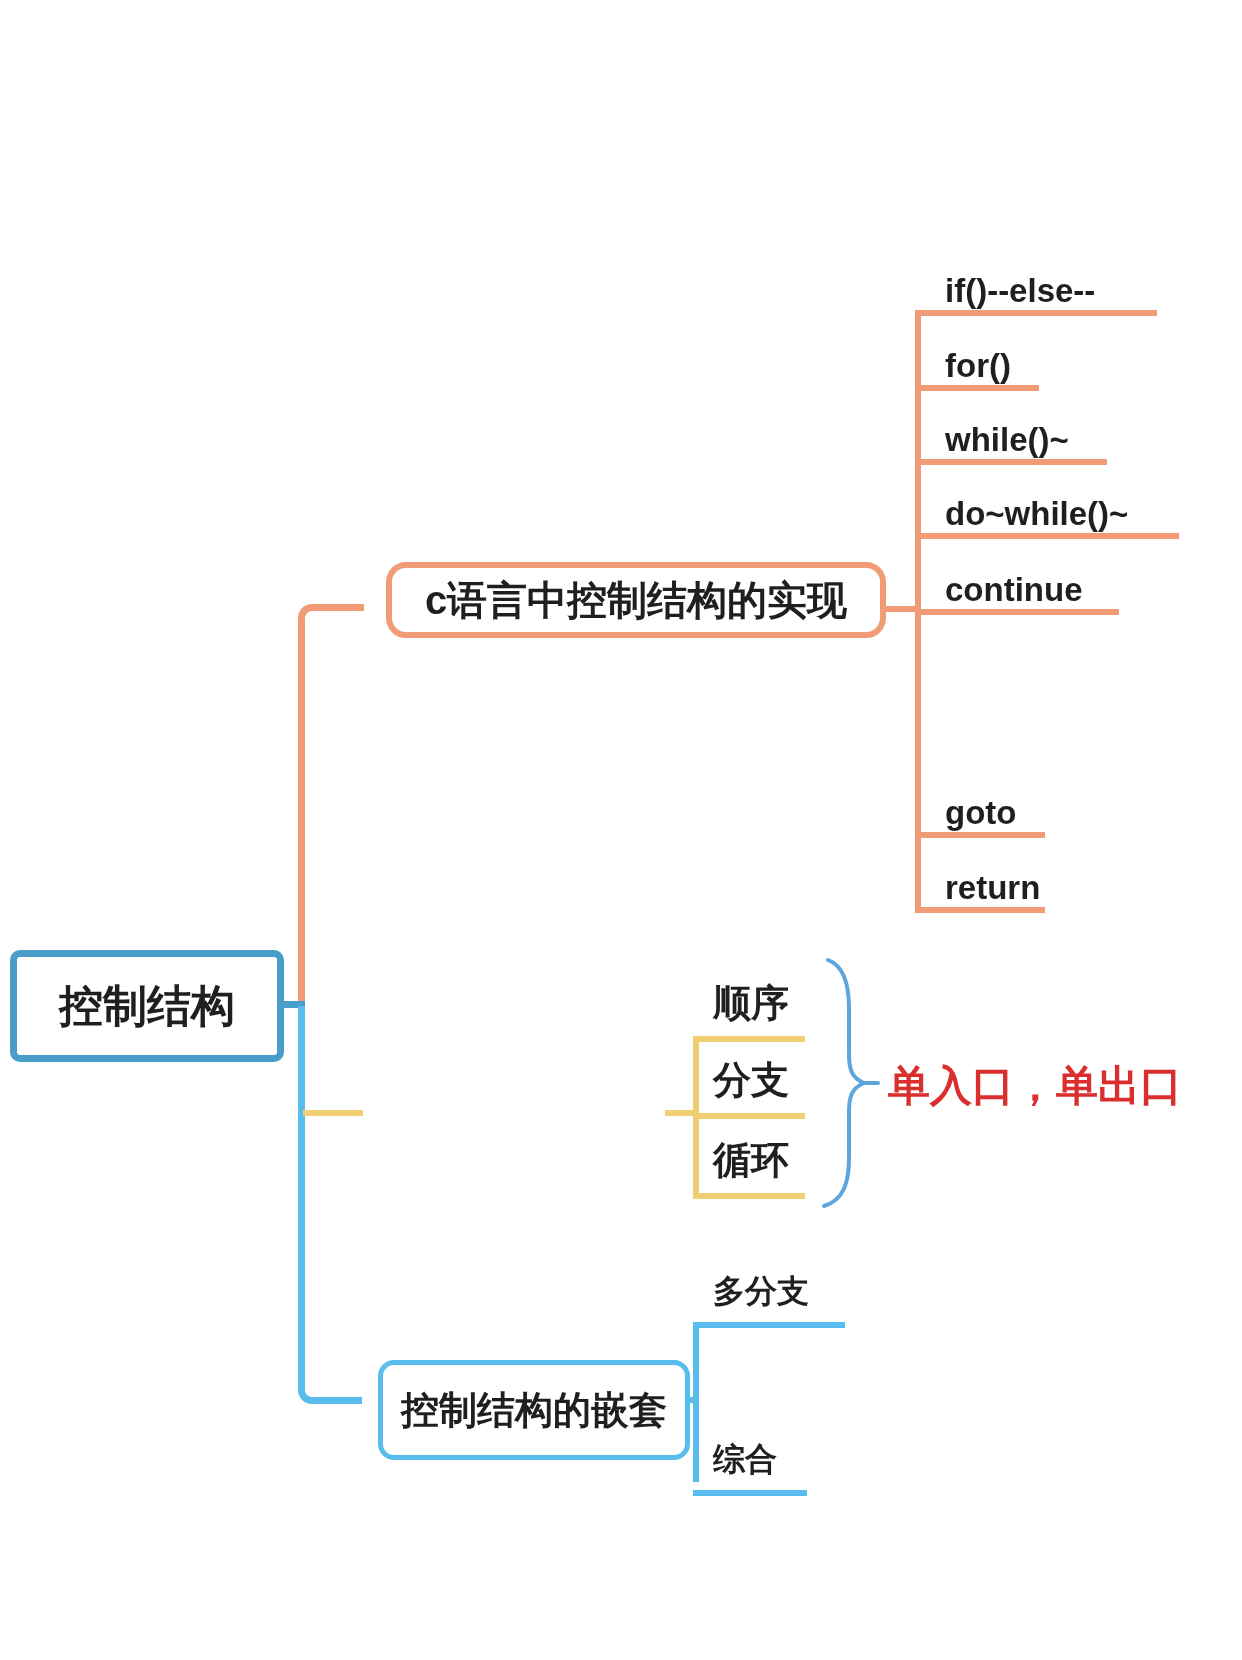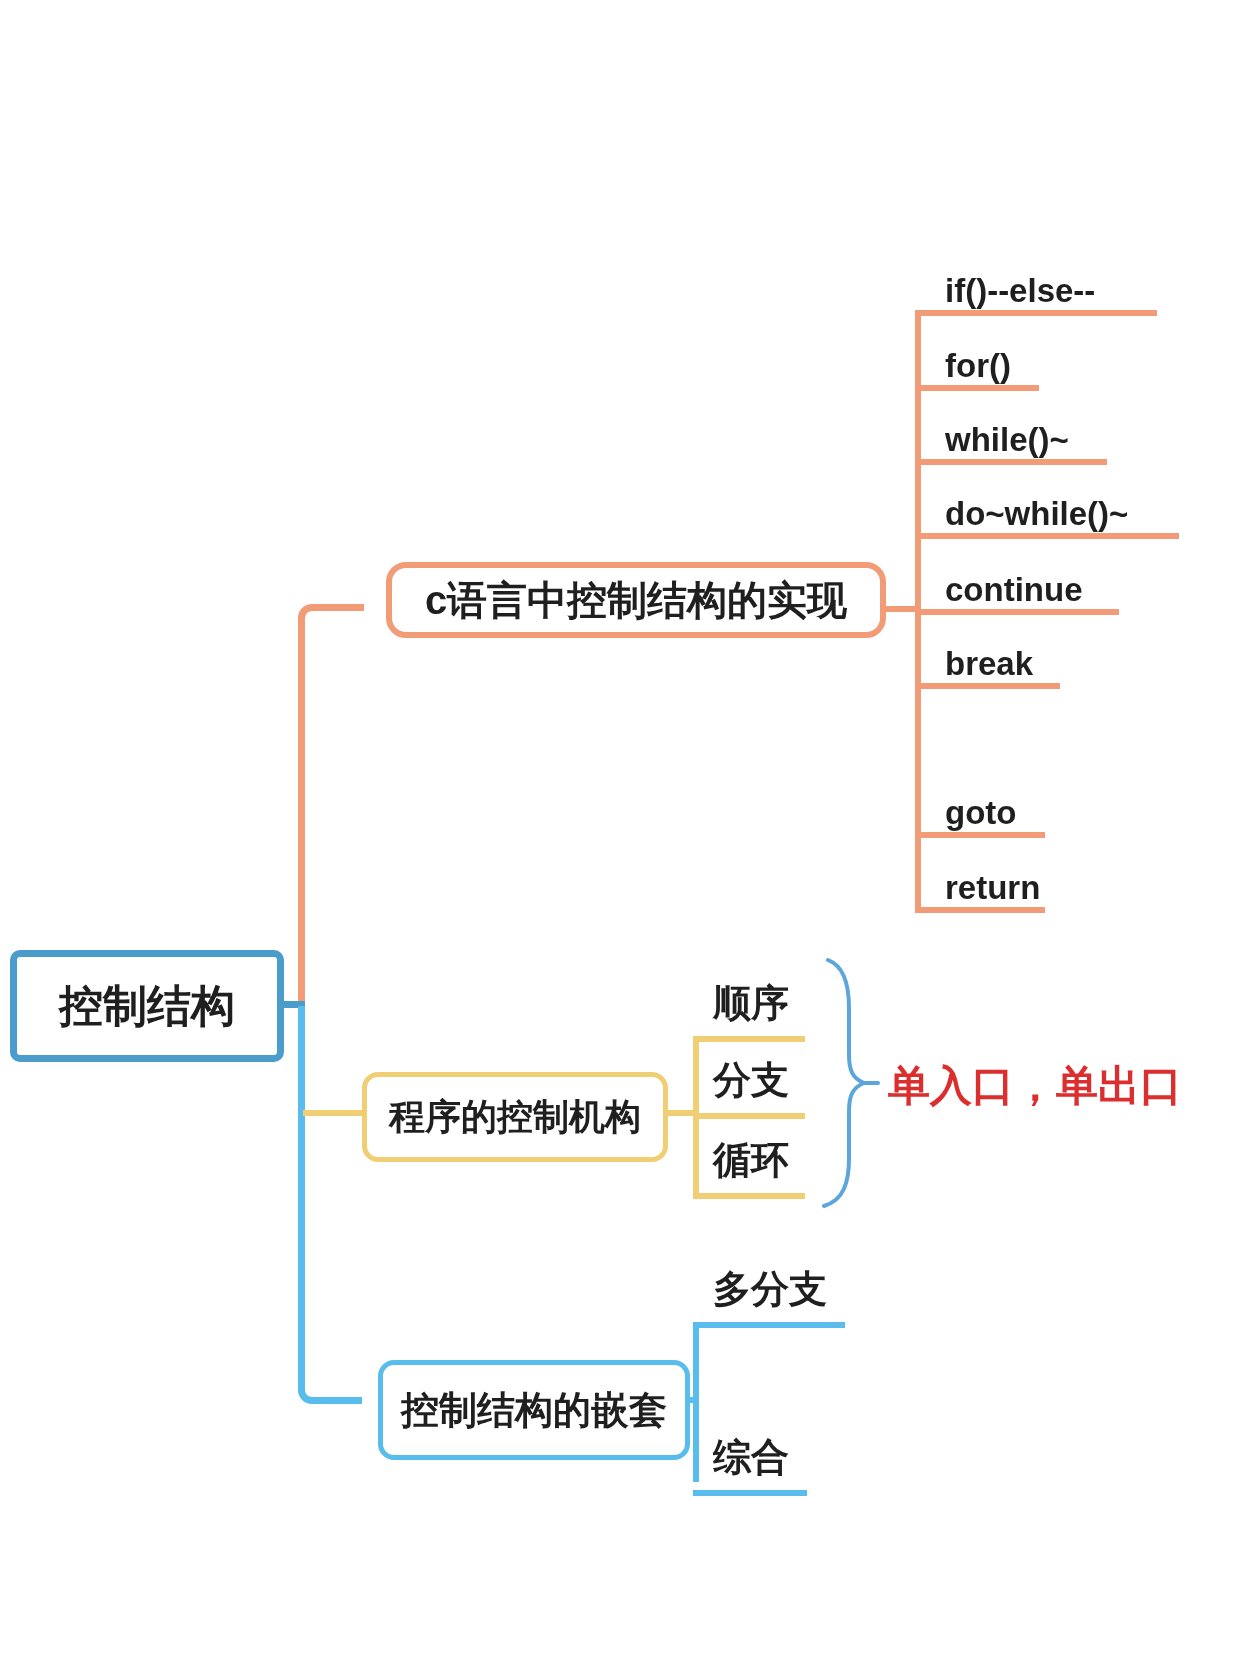--- a/index.html
+++ b/index.html
@@ -43,22 +43,22 @@
     display:flex;align-items:flex-end;padding:0 0 0 30px;
     font-size:33px;font-weight:700;white-space:nowrap;
   }
   .y-row{
     position:absolute;left:693px;height:64px;border-bottom:6px solid var(--yellow);
     display:flex;align-items:flex-start;padding:0 0 8px 20px;
     font-size:38px;font-weight:700;white-space:nowrap;
   }
   .b-row{
     position:absolute;left:693px;height:64px;border-bottom:6px solid var(--ltblue);
-    display:flex;align-items:flex-start;padding:0 0 8px 20px;
-    font-size:38px;font-weight:700;white-space:nowrap;
+    display:flex;align-items:flex-end;padding:0 0 8px 20px;
+    font-size:32px;font-weight:700;white-space:nowrap;
   }
   #annotation{
     position:absolute;left:888px;top:1058px;font-size:42px;font-weight:700;
     color:var(--red);white-space:nowrap;
   }
   #brace{position:absolute;left:816px;top:956px;}
 </style>
 </head>
 <body>
 
@@ -90,33 +90,27 @@
   </div>
   <div class="o-row" style="top:477px;width:264px;">
     <span>do~while()~</span>
   </div>
   <div class="o-row" style="top:403px;width:192px;">
     <span>while()~</span>
   </div>
   <div class="o-row" style="top:553px;width:204px;">
     <span>continue</span>
   </div>
-  <div class="o-row" style="top:627px;width:145px;">
-    <span>break</span>
-  </div>
   <div class="o-row" style="top:776px;width:130px;">
     <span>goto</span>
   </div>
   <div class="o-row" style="top:851px;width:130px;">
     <span>return</span>
   </div>
 
-  <div class="node-box" id="yellow-box">
-    <span>程序的控制机构</span>
-  </div>
   <div class="y-row" style="top:978px;width:112px;">
     <span>顺序</span>
   </div>
   <div class="y-row" style="top:1055px;width:112px;">
     <span>分支</span>
   </div>
   <div class="y-row" style="top:1135px;width:112px;">
     <span>循环</span>
   </div>
 

